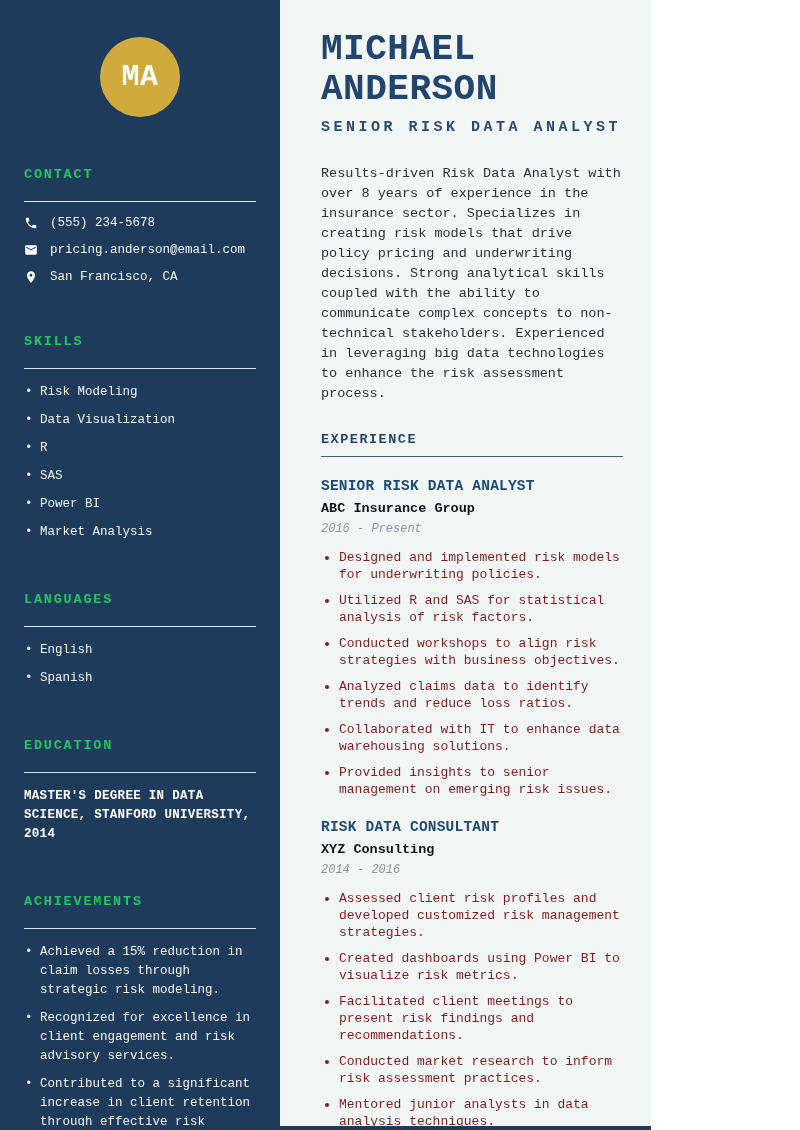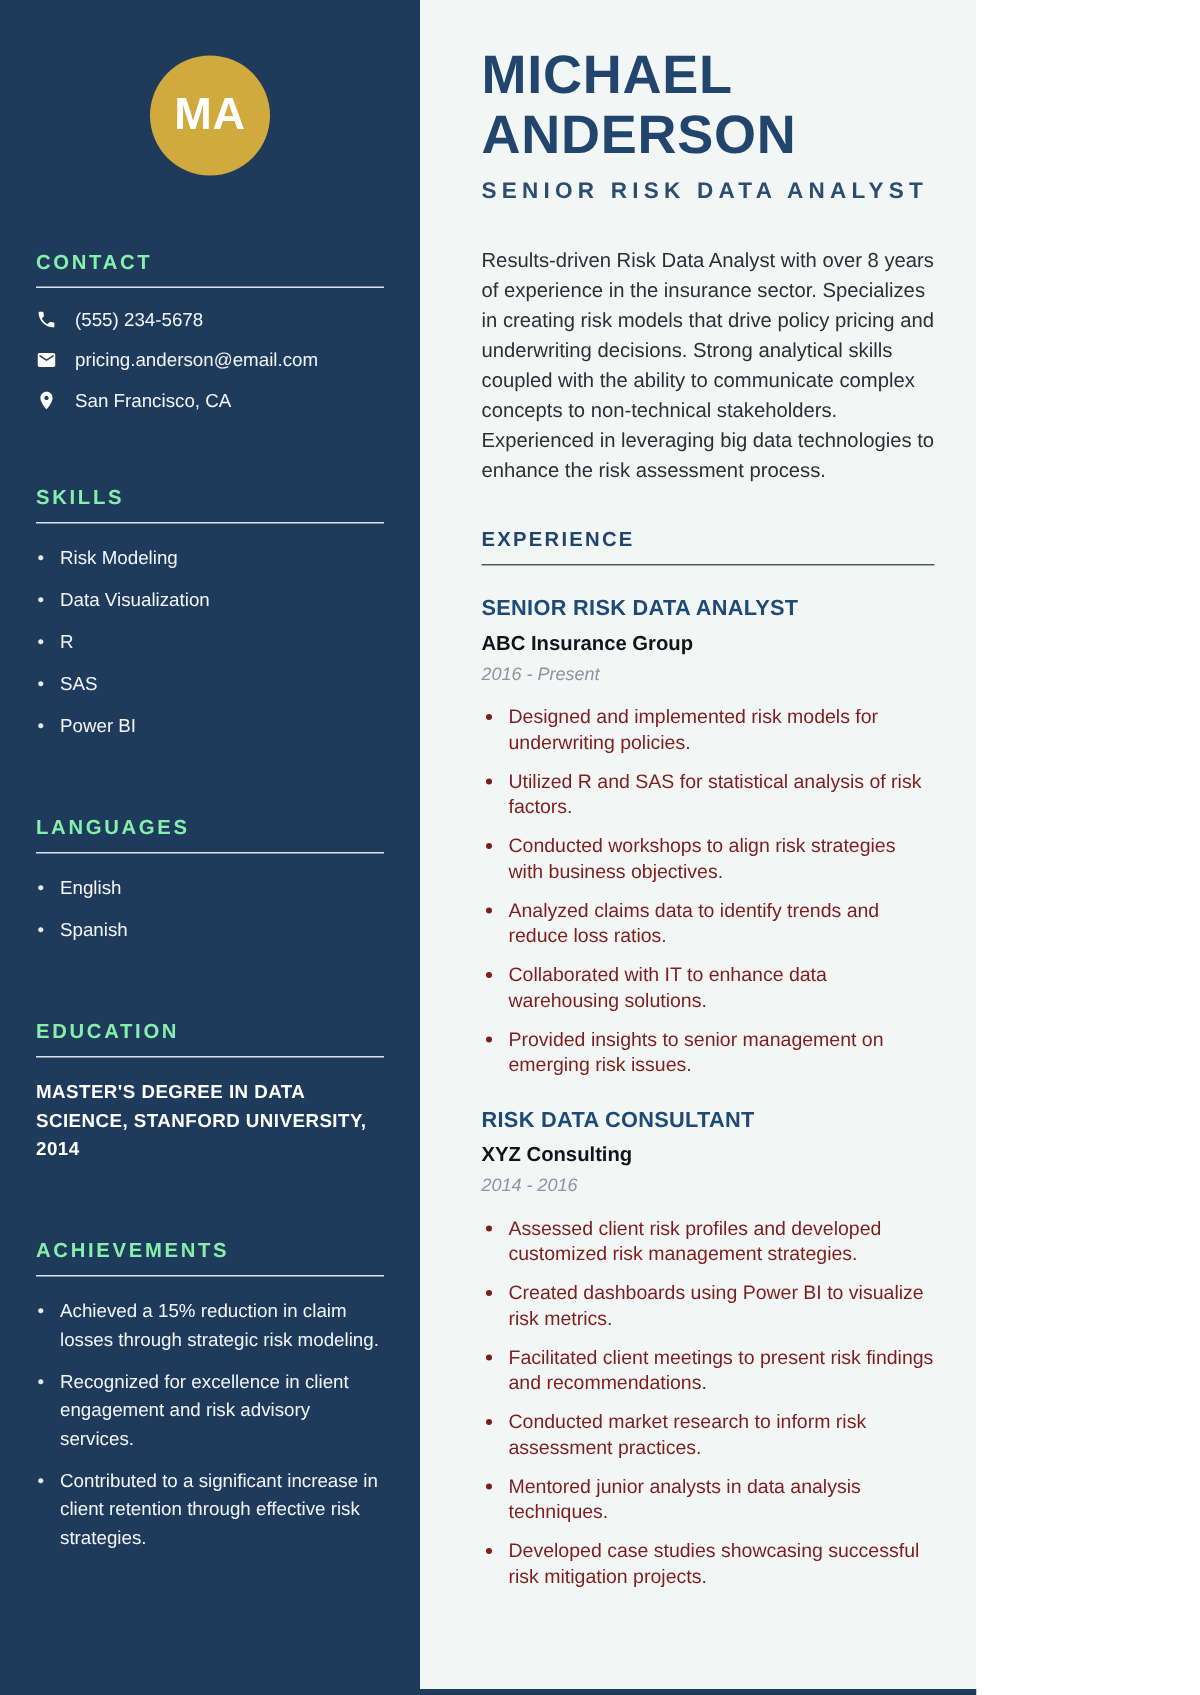--- a/index.html
+++ b/index.html
@@ -7,20 +7,21 @@
   body {
     font-family: "Liberation Sans", sans-serif;
     background: #ffffff;
   }
   .page {
     position: relative;
     width: 651px;
     height: 1130px;
     display: flex;
     overflow: hidden;
+    font-family: Liberation Mono, monospace;
   }
 
   
   .sidebar {
     width: 280px;
     flex: 0 0 280px;
     background: #1f3b5c;
     color: #ffffff;
     padding: 0 24px;
   }
@@ -32,22 +33,22 @@
     display: flex; align-items: center; justify-content: center;
     font-size: 30px; font-weight: bold; color: #ffffff;
     letter-spacing: 0.5px;
   }
   .side-section { margin-top: 50px; }
   .side-section.first { margin-top: 50px; }
   .side-heading {
     font-size: 13.5px;
     font-weight: bold;
     letter-spacing: 1.8px;
-    color: #86efac;
-    padding-bottom: 9px;
+    color: #22c55e;
+    padding-bottom: 19px;
     border-bottom: 1px solid #dde5ec;
     margin-bottom: 14px;
   }
   .contact-row {
     display: flex; align-items: flex-start;
     margin-bottom: 13px;
   }
   .contact-row .cicon {
     width: 14px; height: 14px;
     margin-right: 12px;
@@ -192,20 +193,21 @@
     </section>
 
     <section class="side-section">
       <div class="side-heading">SKILLS</div>
       <ul class="side-list">
         <li>Risk Modeling</li>
         <li>Data Visualization</li>
         <li>R</li>
         <li>SAS</li>
         <li>Power BI</li>
+        <li>Market Analysis</li>
       </ul>
     </section>
 
     <section class="side-section">
       <div class="side-heading">LANGUAGES</div>
       <ul class="side-list">
         <li>English</li>
         <li>Spanish</li>
       </ul>
     </section>

